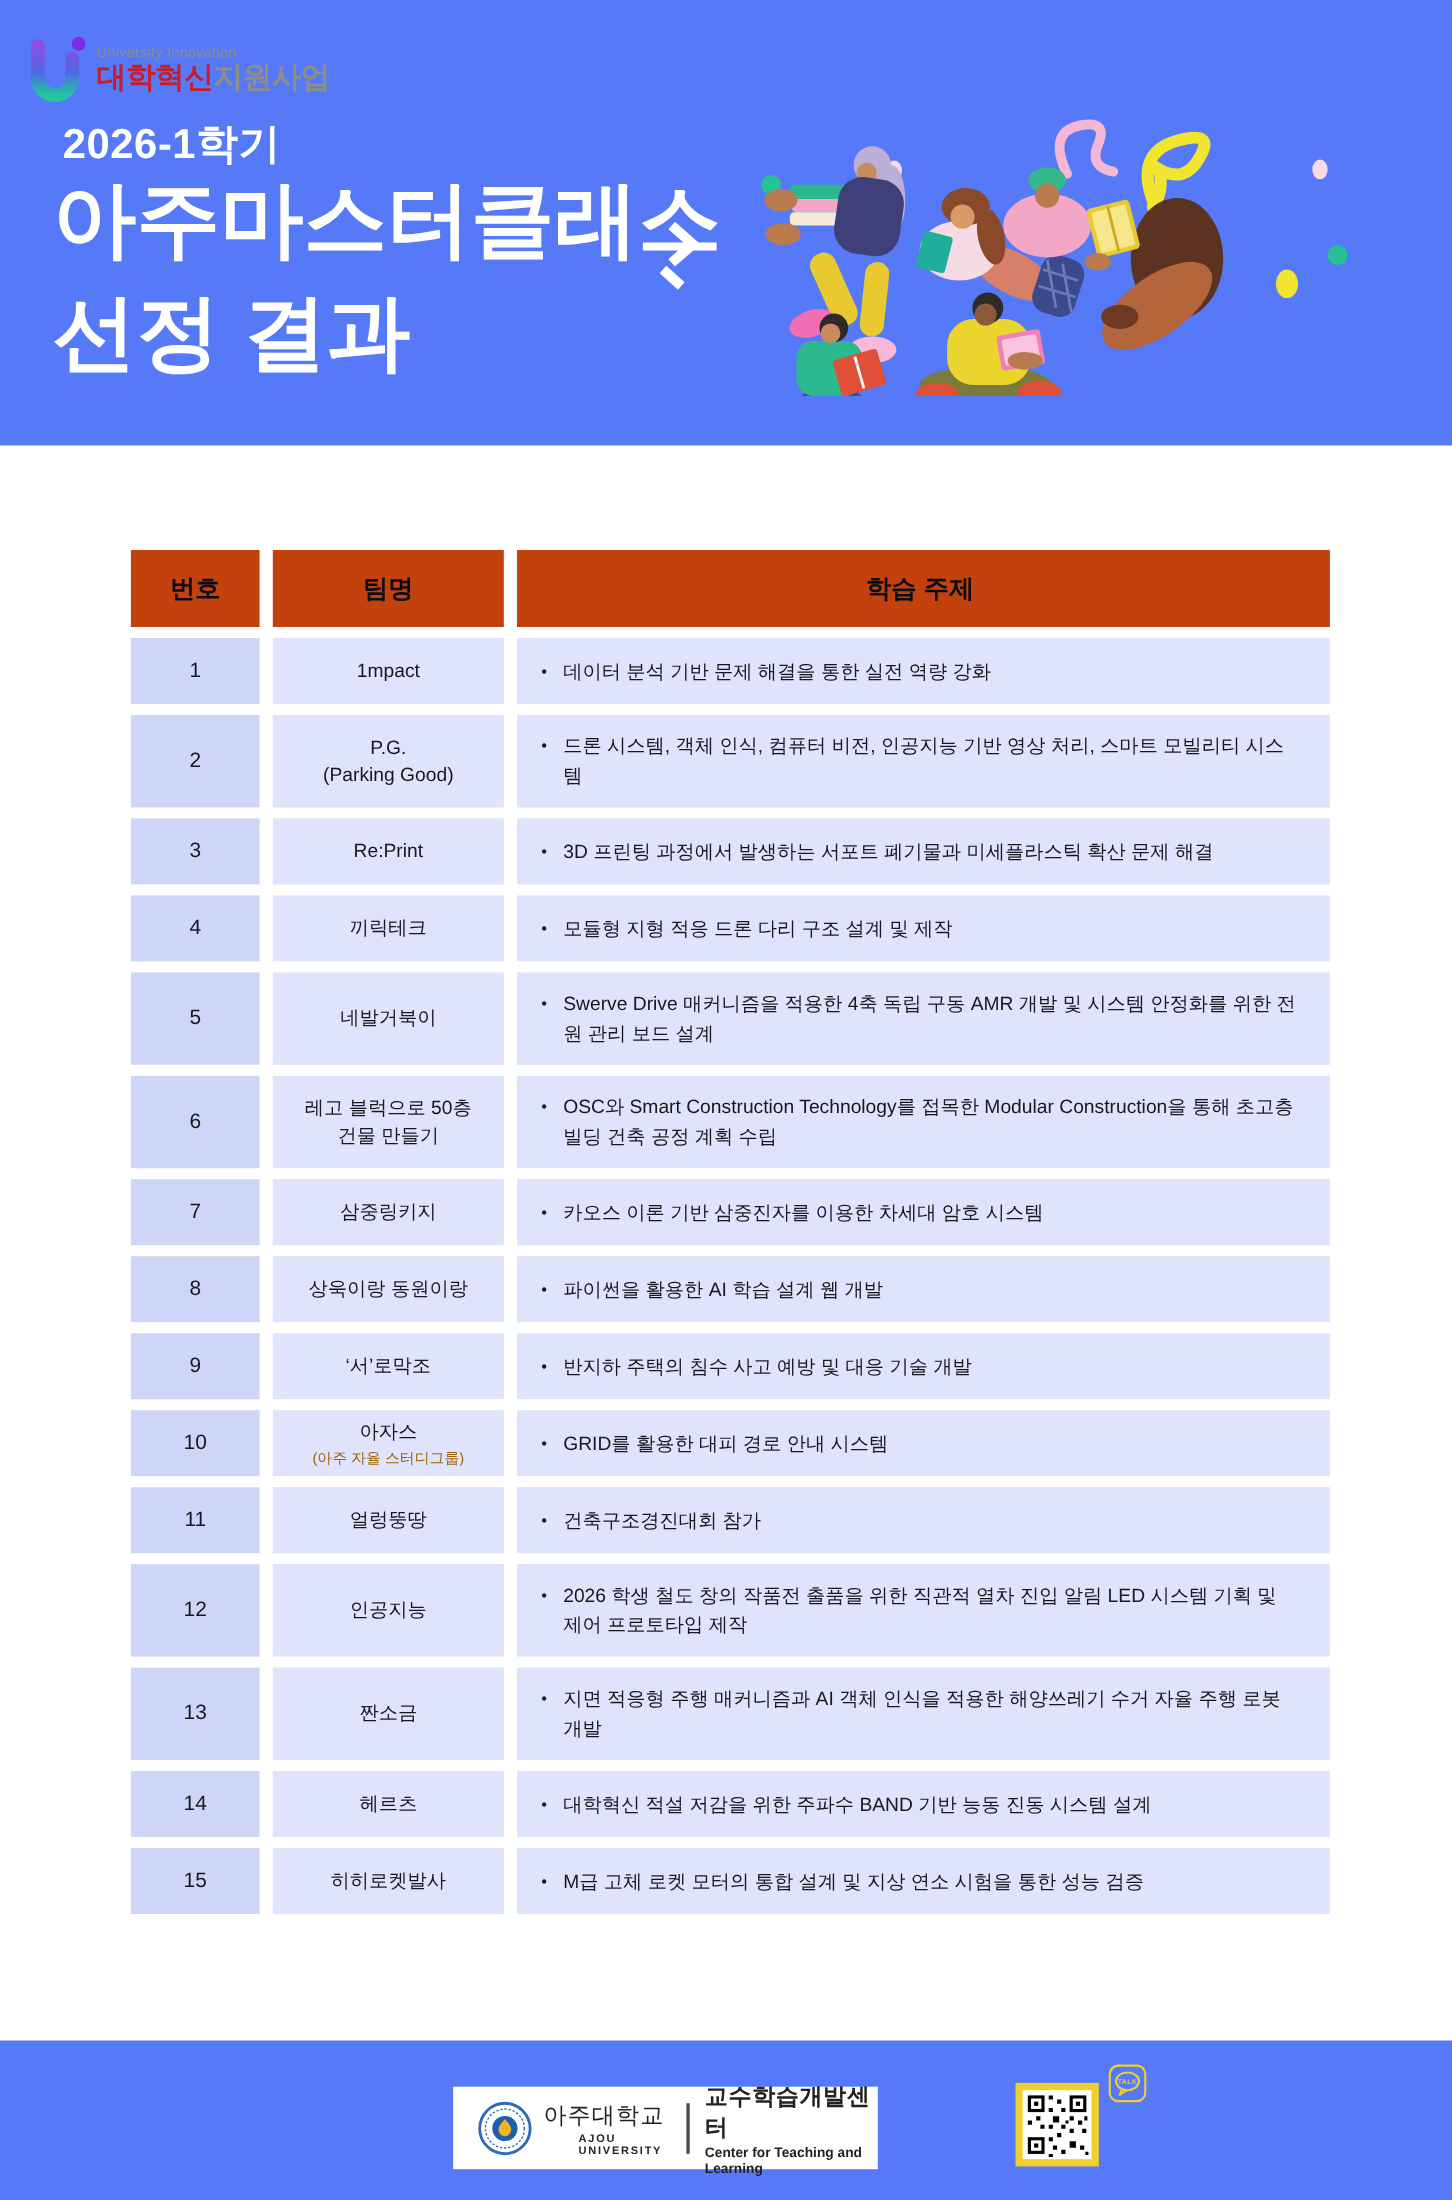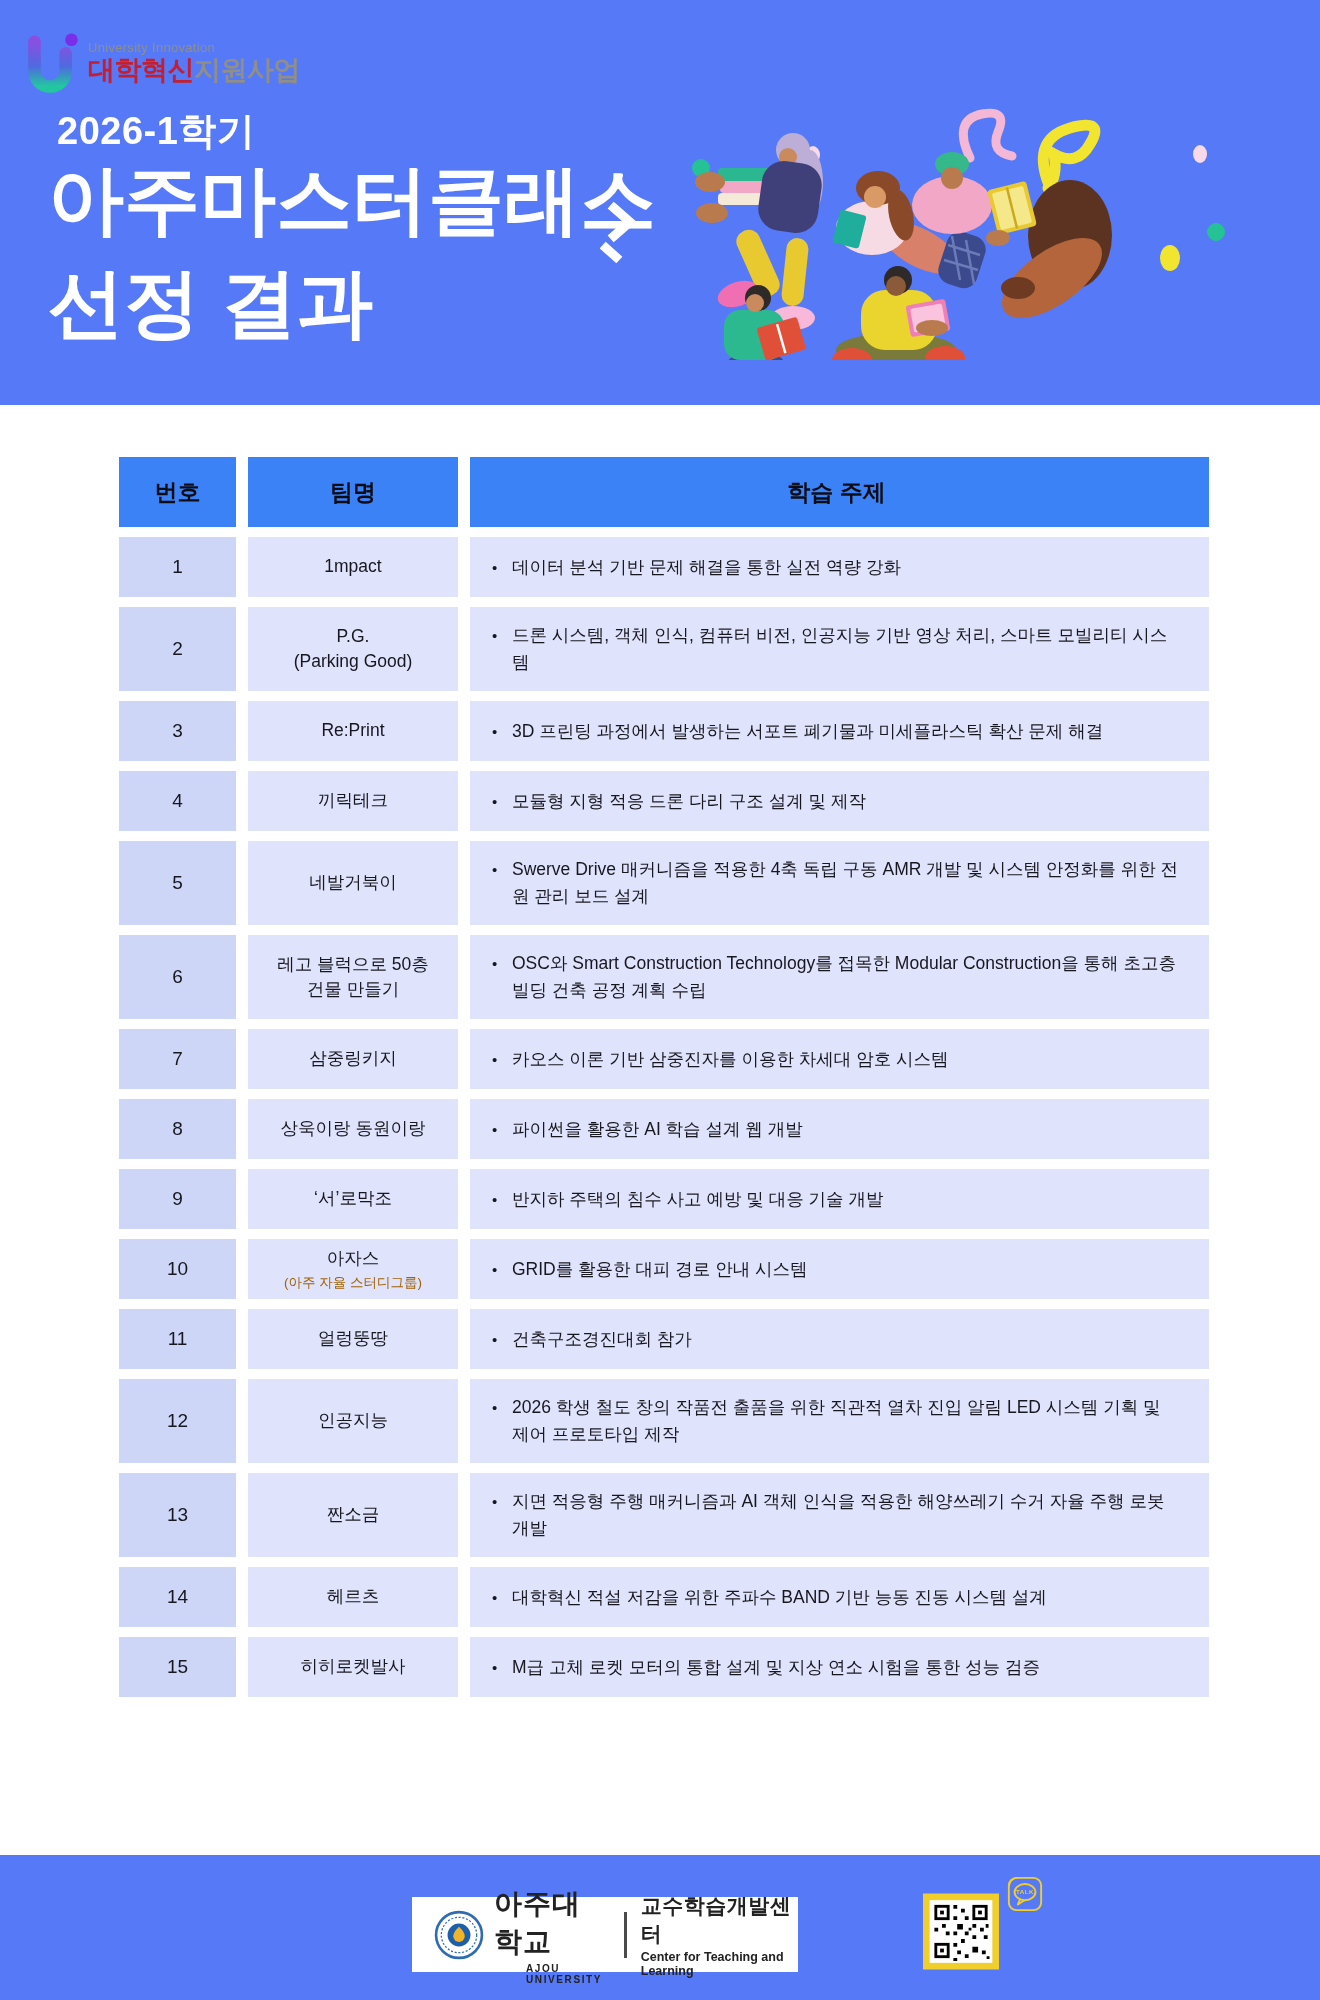--- a/index.html
+++ b/index.html
@@ -20,34 +20,34 @@
   .term{position:absolute;top:106px;left:57px;font-size:38px;font-weight:700;color:#fff;letter-spacing:.5px;}
   .title{position:absolute;top:148px;left:48px;font-size:76px;font-weight:800;color:#fff;line-height:1.36;letter-spacing:0;}
   .illus{position:absolute;left:600px;top:30px;width:720px;height:330px;}
   
   .table-wrap{position:absolute;top:457px;left:119px;width:1090px;display:flex;flex-direction:column;gap:10px;}
   .trow{display:flex;gap:12px;}
   .cell{box-sizing:border-box;min-height:60px;}
   .c1{width:117px;flex:none;display:flex;align-items:center;justify-content:center;background:#cdd6f7;}
   .c2{width:210px;flex:none;display:flex;flex-direction:column;align-items:center;justify-content:center;background:#dfe3fb;text-align:center;}
   .c3{width:739px;flex:none;display:flex;align-items:center;background:#dfe3fb;padding:15px 28px 15px 22px;}
-  .thead .c1,.thead .c2,.thead .c3{background:#3b82f6;min-height:70px;justify-content:center;}
+  .thead .c1,.thead .c2,.thead .c3{background:#c2410c;min-height:70px;justify-content:center;margin-top:43px;}
   .thead .cell{font-size:23px;font-weight:700;color:#0c0c14;}
   .num{font-size:19px;color:#17171f;}
   .team{font-size:17.5px;color:#17171f;line-height:1.45;white-space:pre-line;}
   .team-sub{font-size:13.5px;color:#a16207;margin-top:2px;}
   .topic-inner{display:flex;align-items:flex-start;width:100%;}
   .bullet{flex:none;width:20px;font-size:15px;line-height:27px;color:#17171f;text-align:left;}
   .topic-text{flex:1;font-size:17.5px;line-height:27px;color:#17171f;}
   
   .footer{position:absolute;top:1855px;left:0;width:1320px;height:145px;background:#5679f7;}
   .logo-box{position:absolute;left:412px;top:42px;width:386px;height:75px;background:#fff;display:flex;align-items:center;}
   .seal{width:50px;height:50px;margin-left:22px;flex:none;}
   .univ-col{display:flex;flex-direction:column;margin-left:10px;}
-  .univ-kr{font-size:28px;font-weight:700;color:#222;letter-spacing:1px;}
+  .univ-kr{font-size:21px;font-weight:400;color:#222;letter-spacing:1px;}
   .univ-en{font-size:10px;font-weight:700;color:#222;letter-spacing:1.6px;margin-top:2px;margin-left:32px;}
   .vdivider{width:3px;height:46px;background:#4a4a4a;margin:0 14px;flex:none;}
   .center-col{display:flex;flex-direction:column;}
   .center-kr{font-size:21px;font-weight:700;color:#222;letter-spacing:.5px;}
   .center-en{font-size:12.5px;font-weight:600;color:#222;margin-top:2px;}
   .qr{position:absolute;left:923px;top:38px;width:76px;height:77px;}
   .talk{position:absolute;left:1006px;top:20px;width:38px;height:38px;}
 </style>
 </head>
 <body>

